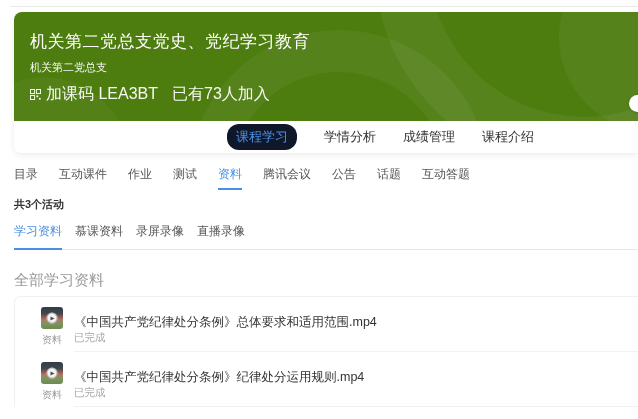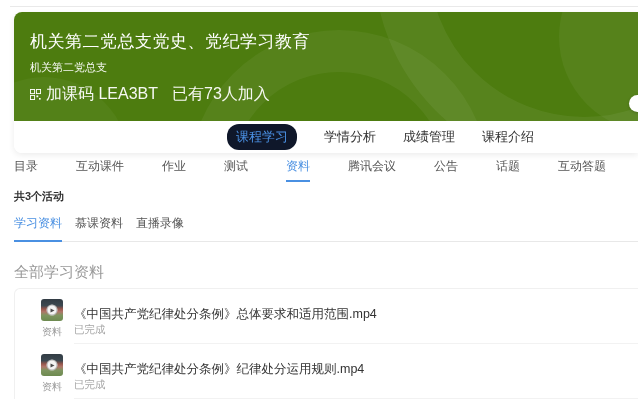--- a/index.html
+++ b/index.html
@@ -76,23 +76,23 @@
   .main-nav-item { cursor: pointer; padding: 4px 0; }
   .main-nav-item.active {
     background: #0f172a;
     color: #4a90e2;
     padding: 4px 9px;
     border-radius: 12px;
   }
 
   
   .sub-nav {
-    margin: 5px 0 0 14px;
+    margin: 13px 0 0 14px;
     display: flex;
-    gap: 38px;
+    gap: 21px;
     font-size: 12px;
     color: #555;
     align-items: flex-start;
   }
   .sub-nav-item { padding-bottom: 7px; cursor: pointer; }
   .sub-nav-item.active { color: #4a90e2; border-bottom: 2px solid #4a90e2; padding-bottom: 5px; }
 
   .activity-summary {
     margin: 7px 0 0 14px;
     font-size: 11px;
@@ -214,20 +214,21 @@
   <div class="sub-nav-item">公告</div>
   <div class="sub-nav-item">话题</div>
   <div class="sub-nav-item">互动答题</div>
 </div>
 
 <div class="activity-summary">共3个活动</div>
 
 <div class="tabs">
   <div class="tab active">学习资料</div>
   <div class="tab">慕课资料</div>
+  <div class="tab">录屏录像</div>
   <div class="tab">直播录像</div>
 </div>
 
 <div class="section-label">全部学习资料</div>
 
 <div class="material-list">
 
   <div class="material-row">
     <div class="thumb-col">
       <div class="thumb">

